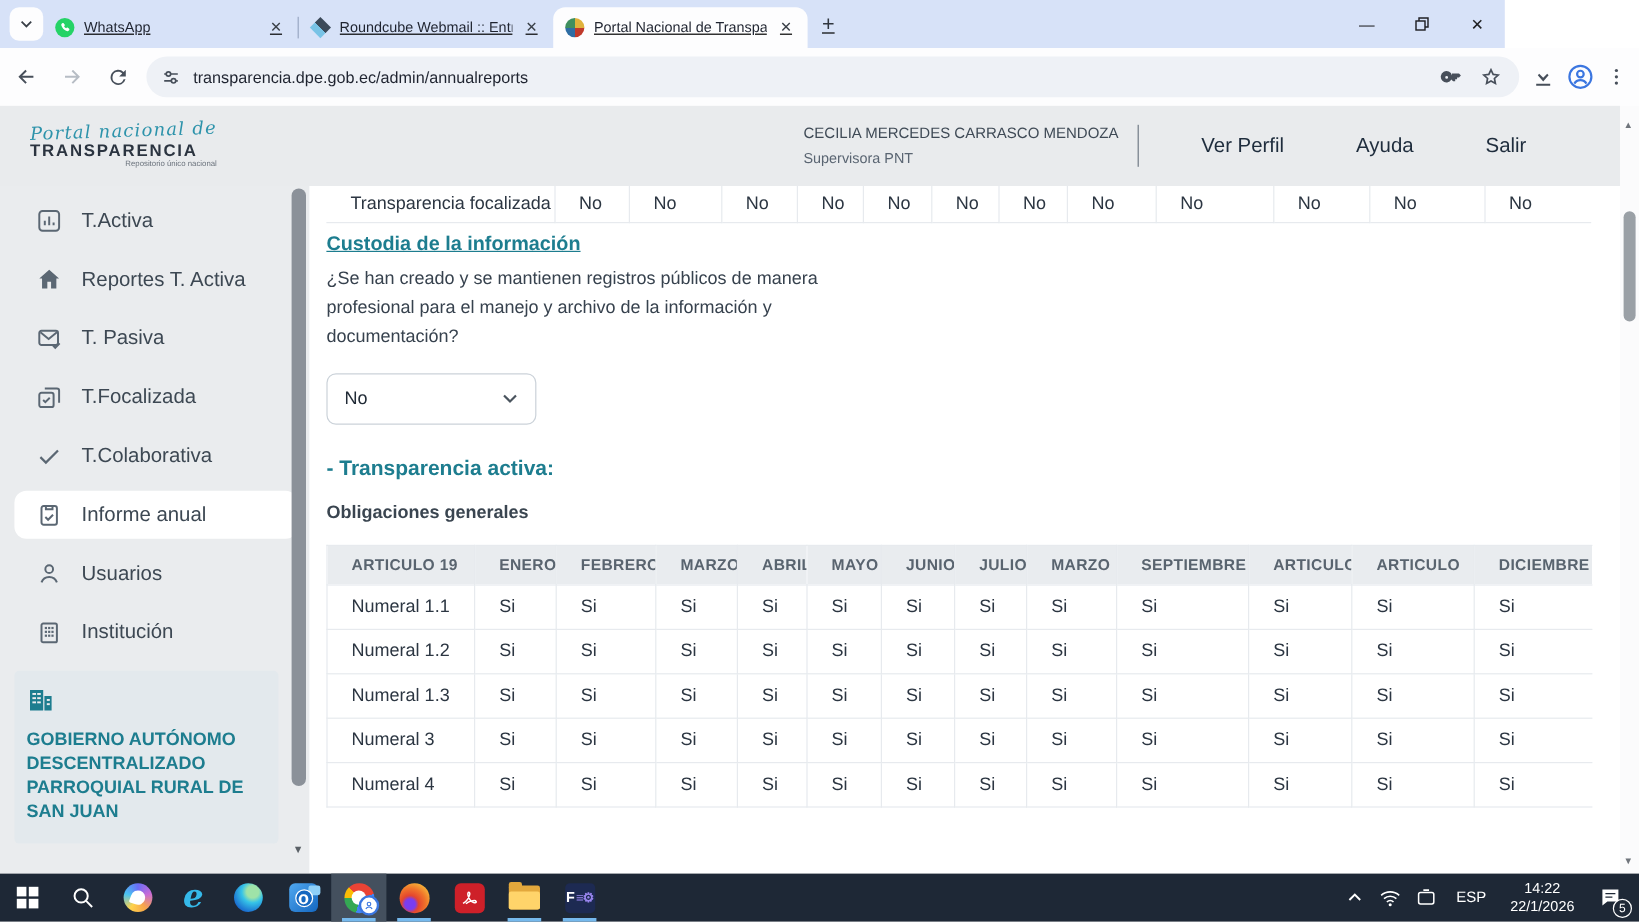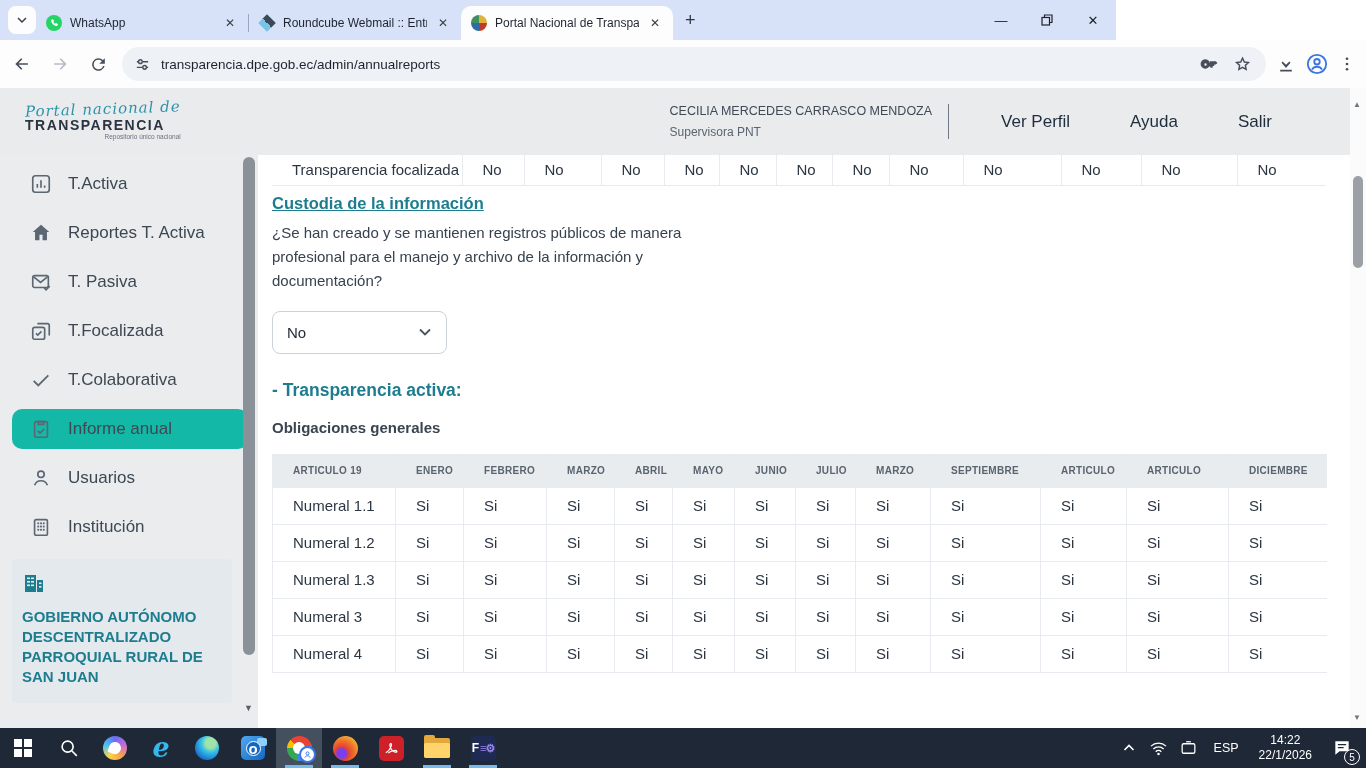--- a/index.html
+++ b/index.html
@@ -1,19 +1,19 @@
 <!DOCTYPE html>
 <html><head>
 <meta charset="utf-8">
 <style>
   * { margin:0; padding:0; box-sizing:border-box; }
   html,body { width:1366px; height:768px; overflow:hidden; font-family:"Liberation Sans", sans-serif; background:#fff; }
 
   
-  .tabstrip { position:absolute; left:0; top:0; width:1116px; height:40px; background:#d7e2f8; display:flex; align-items:center; }
+  .tabstrip { position:absolute; left:0; top:0; width:1254px; height:40px; background:#d7e2f8; display:flex; align-items:center;text-decoration:underline; }
   .tab-search-btn { width:28px; height:28px; margin-left:8px; background:#fdfdfe; border-radius:8px; display:flex; align-items:center; justify-content:center; color:#444; font-size:11px; }
   .tab { display:flex; align-items:center; height:34px; margin-top:6px; padding:0 10px; width:212px; color:#1f2430; font-size:12px; position:relative; }
   .tab.active { background:#fdfdfe; border-radius:10px 10px 0 0; }
   .tab .tab-title { flex:1; white-space:nowrap; overflow:hidden; margin:0 8px; }
   .tab .tab-close { width:16px; height:16px; display:flex; align-items:center; justify-content:center; font-size:12px; color:#3a4048; border-radius:50%; }
   .tab-divider { width:1px; height:18px; background:#9aa7c2; margin-top:6px; }
   .favicon { width:16px; height:16px; flex:0 0 16px; border-radius:50%; position:relative; }
   .fav-whatsapp { background:#25d366; display:flex; align-items:center; justify-content:center; }
   .fav-roundcube { border-radius:0; background:linear-gradient(180deg,#3b4a5a 50%,#79c3e6 50%); transform:rotate(45deg) scale(.78); }
   .fav-portal { border-radius:0; background:conic-gradient(#e0b23c 0 25%, #c0392b 25% 50%, #2e6da4 50% 75%, #3f8f5f 75%); border-radius:50%; }
@@ -41,34 +41,34 @@
   .hdr-user .u-name { font-size:12.5px; color:#3f4a56; }
   .hdr-user .u-role { font-size:12px; color:#5a6572; margin-top:7px; }
   .hdr-links { display:flex; align-items:center; margin-left:22px; margin-right:70px; }
   .hdr-link { font-size:17px; color:#1f2d3d; font-weight:500; padding:0 30px; }
   .hdr-link:last-child { padding-right:8px; }
 
   .sidebar { position:absolute; left:0; top:67px; width:258px; height:573px; background:#eaecee; }
   .side-item { display:flex; align-items:center; height:40px; margin:9px 10px 0 12px; padding-left:18px; border-radius:10px; color:#3d4853; }
   .side-item .s-ic { width:24px; color:#5b6773; display:flex; }
   .side-item .s-label { font-size:17px; margin-left:14px; }
-  .side-item.active { background:#14b8a6; }
+  .side-item.active { background:#ffffff; }
   .org-panel { margin:12px 26px 0 12px; background:#e3e9ed; border-radius:4px; padding:12px 10px 16px 10px; }
   .org-ic { color:#1d7d8f; }
   .org-name { margin-top:12px; font-size:15px; font-weight:bold; color:#1d7d8f; line-height:20px; }
   .side-scroll { position:absolute; right:3px; top:2px; width:12px; height:560px; }
   .side-thumb { position:absolute; left:0; top:0; width:12px; height:498px; background:#8b9199; border-radius:6px; }
   .side-arrow { position:absolute; left:1px; bottom:4px; font-size:9px; color:#5a6066; }
 
   .content { position:absolute; left:258px; top:67px; width:1092px; height:573px; background:#fff; overflow:hidden; }
   .content-inner { padding-left:14px; }
 
   table.data { border-collapse:collapse; table-layout:fixed; width:1054px; background:#fff; }
   table.data td, table.data th { border:1px solid #e7eaee; font-size:15px; color:#2c3642; text-align:left; vertical-align:middle; height:37px; padding-left:20px; white-space:nowrap; overflow:hidden; }
-  table.data thead th { background:#e9ecef; color:#59646f; font-size:10px; font-weight:bold; letter-spacing:.3px; height:33px; }
+  table.data thead th { background:#e9ecef; color:#59646f; font-size:13px; font-weight:bold; letter-spacing:.3px; height:33px; }
   table.focal { margin-top:0; }
   table.focal td { border-top:none; height:30px; }
   table.focal td:first-child { border-left:none; }
   table.data tr > *:last-child { border-right:none; }
 
   .art-title { color:#1d7d8f; font-size:22px; font-weight:bold; margin-top:22px; }
   .art-sub { color:#1d7d8f; font-size:16.5px; font-weight:bold; margin-top:8px;text-decoration:underline; }
   .art-question { color:#37424e; font-size:15px; line-height:24px; width:430px; margin-top:8px; }
   .select-box { margin-top:18px; width:175px; height:43px; border:1px solid #cbd2d9; border-radius:8px; display:flex; align-items:center; padding:0 14px; color:#212b36; font-size:15px; background:#fff; }
   .select-box .sel-chev { margin-left:auto; color:#4a545e; }

